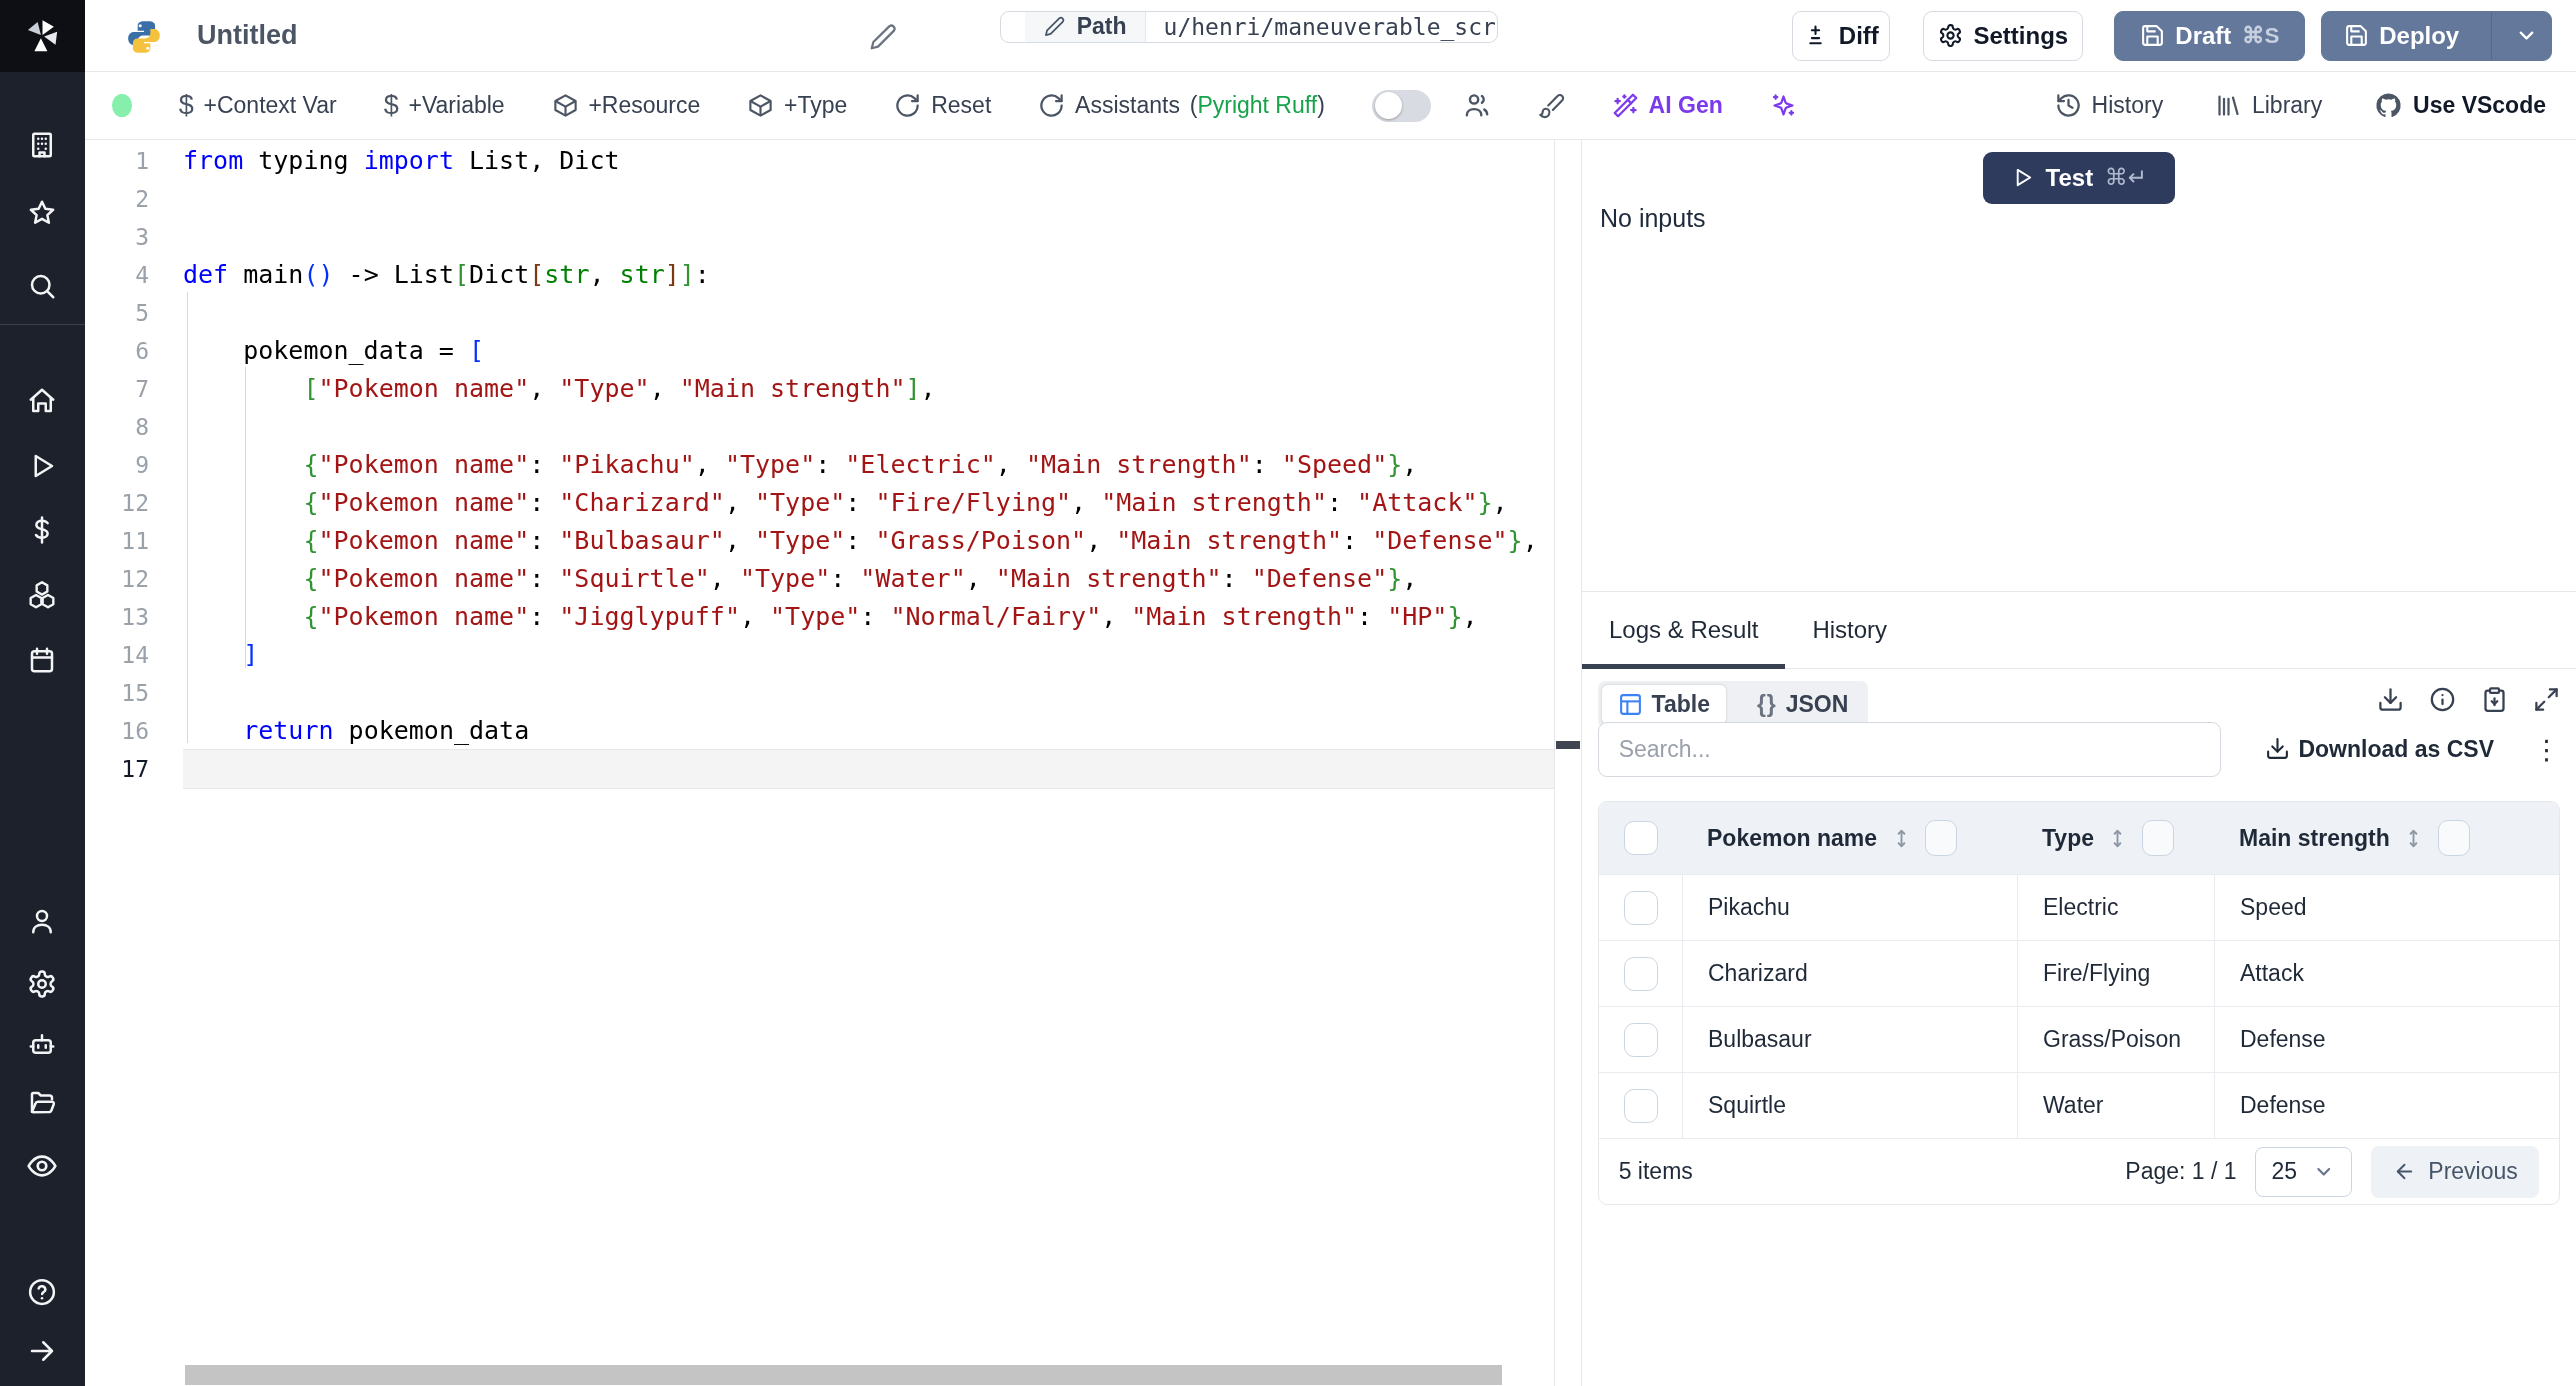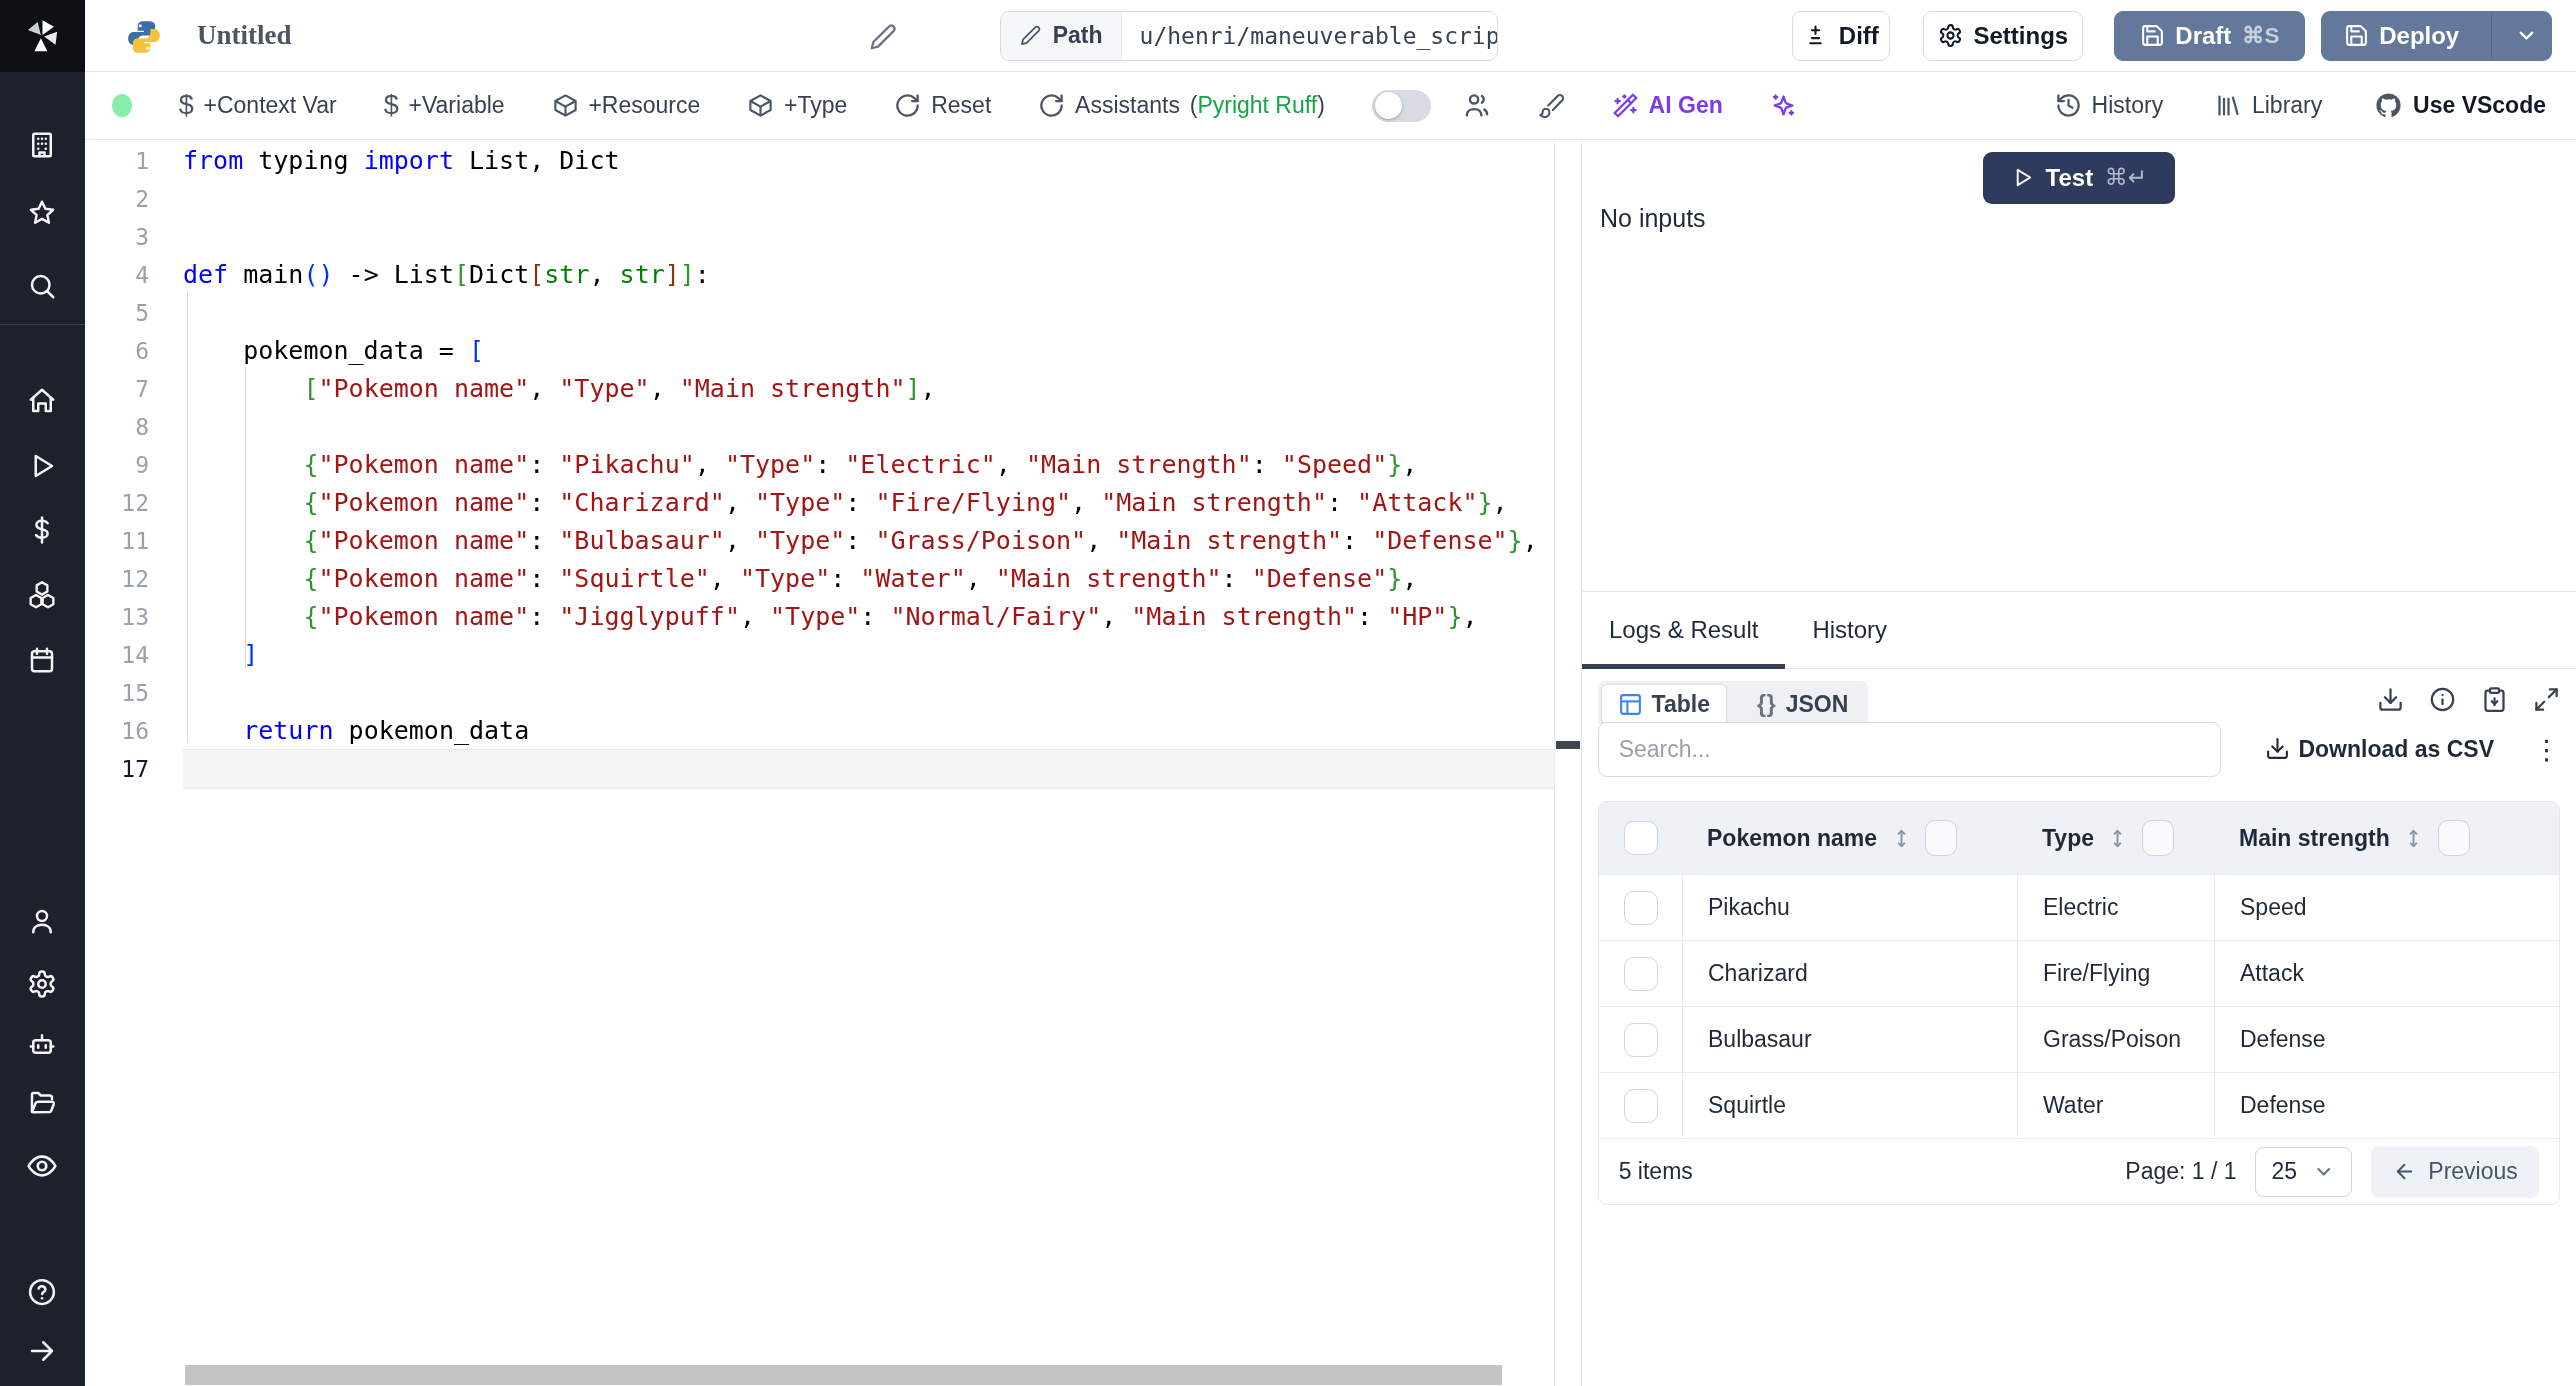--- a/index.html
+++ b/index.html
@@ -9,23 +9,23 @@
 
   
   .sidebar { position:absolute; left:0; top:0; width:85px; height:1386px; background:#1d212b; z-index:40; }
   .logo-block { width:85px; height:72px; background:#0d0f14; display:flex; align-items:center; justify-content:center; }
   .side-icon { position:absolute; left:20.6px; width:43px; height:43px; display:flex; align-items:center; justify-content:center; color:#f3f4f6; cursor:pointer; }
   .side-divider { position:absolute; left:0; top:324px; width:85px; height:0.9px; background:#3a4050; }
 
   
   .topbar { position:absolute; left:85px; top:0; right:0; height:72px; background:#fff; border-bottom:0.9px solid #e6e8ec; z-index:30; }
   .py-logo { position:absolute; left:40px; top:18px; }
-  .doc-title { position:absolute; left:112px; top:19.7px; font-size:27px; font-weight:600; color:#4b5563;font-family:Liberation Serif, serif; }
+  .doc-title { position:absolute; left:112px; top:19.7px; font-size:27px; font-weight:600; color:#4b5563; }
   .pencil-lone { position:absolute; left:783px; top:21.5px; color:#6b7280; }
-  .path-box { position:absolute; left:915px; top:10.7px; width:498px; height:50px; border:0.9px solid #d6dbe2; border-radius:9px; display:flex; overflow:hidden; background:#fff; }
+  .path-box { position:absolute; left:915px; top:10.7px; width:498px; height:32px; border:0.9px solid #d6dbe2; border-radius:9px; display:flex; overflow:hidden; background:#fff;padding-left:24px; }
   .path-left { display:flex; align-items:center; gap:10.7px; padding:0 18px; background:#f6f7f9; border-right:0.9px solid #e6e8ec; color:#374151; font-weight:700; font-size:23px; }
   .path-value { display:flex; align-items:center; padding:0 18px; font-family:"DejaVu Sans Mono", monospace; font-size:23px; color:#374151; }
   .tb-btn { position:absolute; top:10.7px; height:50px; border:0.9px solid #d6dbe2; border-radius:9px; background:#fff; display:flex; align-items:center; justify-content:center; gap:10.7px; font-size:24px; font-weight:700; color:#111827; cursor:pointer; }
   .tb-btn.filled { background:#64789b; border-color:#64789b; color:#fff; }
   .kbd-hint { font-weight:600; color:#c7d0de; font-size:22.4px; }
   .deploy-split { width:0.9px; align-self:stretch; background:#56688a; }
 
   
   .toolbar { position:absolute; left:85px; top:72px; right:0; height:68px; background:#fff; border-bottom:0.9px solid #e6e8ec; display:flex; align-items:center; z-index:29; }
   .tool-item { display:flex; align-items:center; gap:9.8px; font-size:23px; color:#374151; cursor:pointer; white-space:nowrap; }

